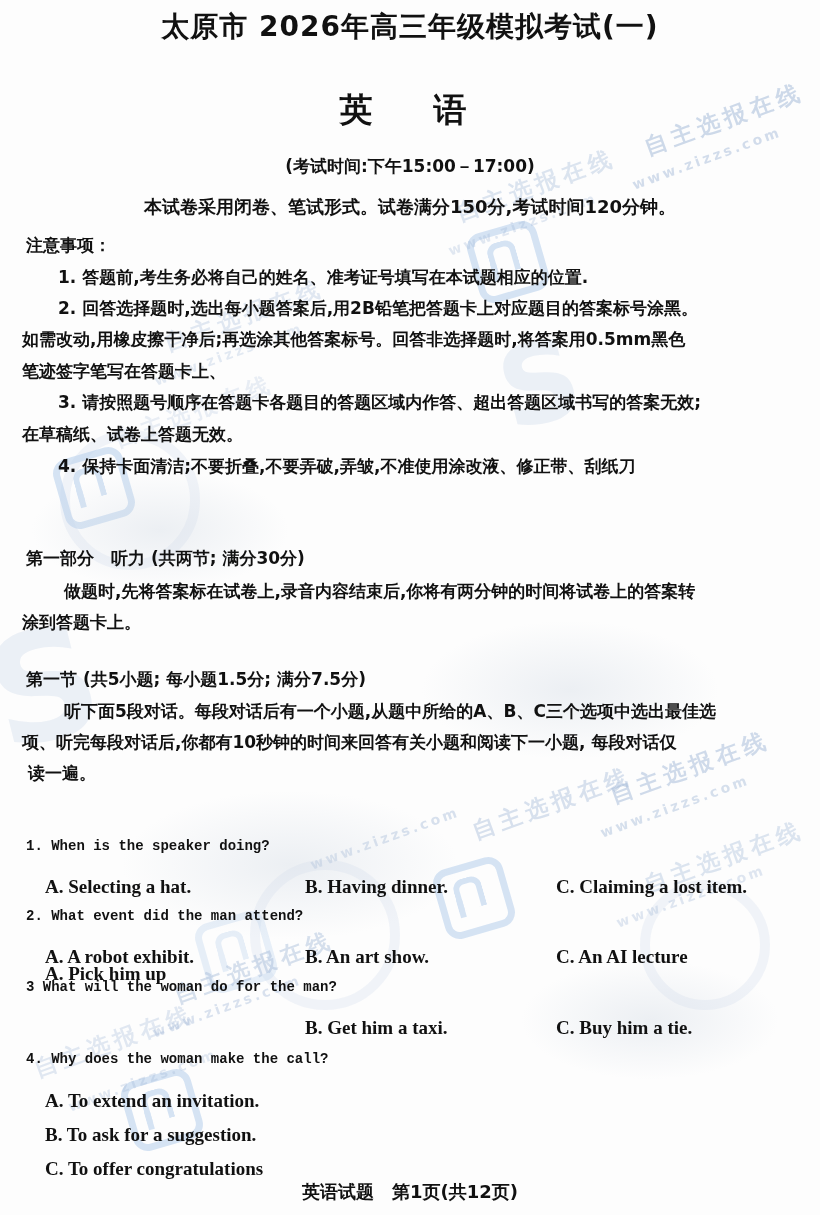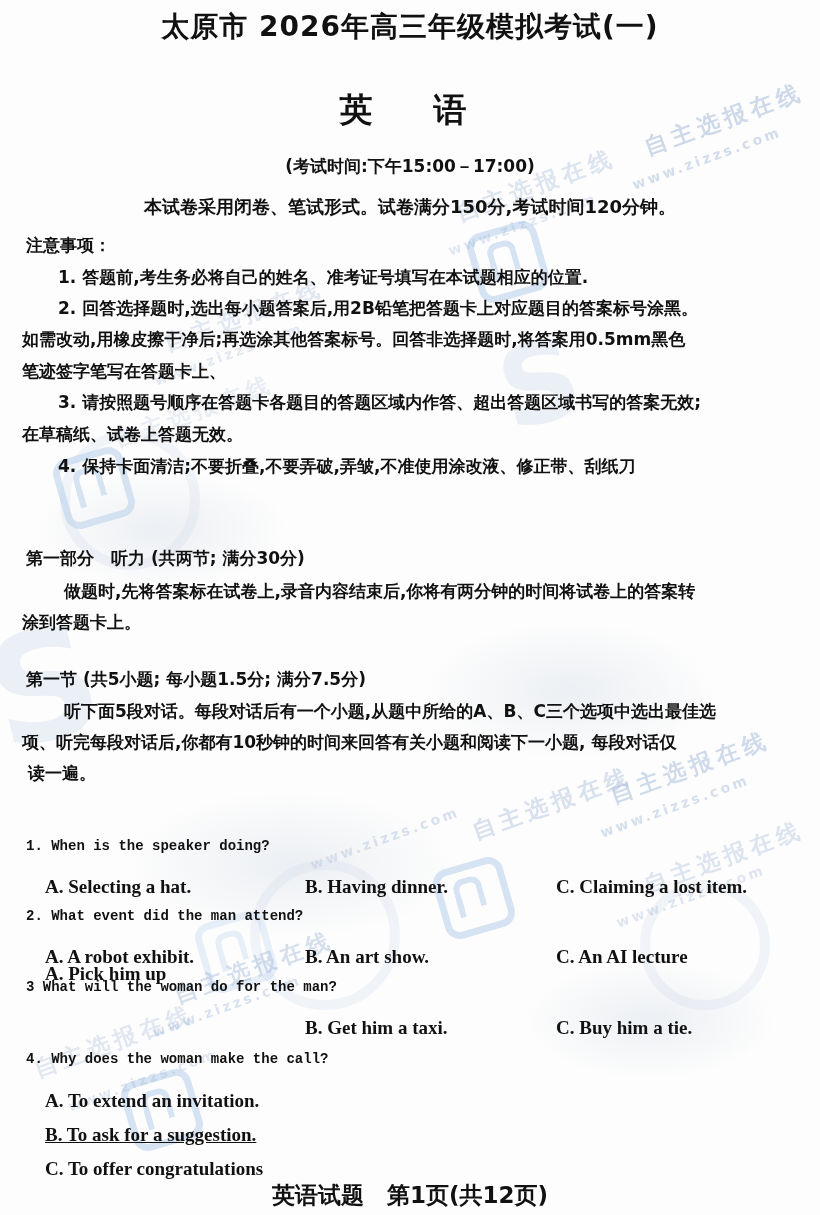--- a/index.html
+++ b/index.html
@@ -178,21 +178,21 @@
   }
   .opt.colA { left: 45px; }
   .opt.colB { left: 305px; text-align: center; }
   .opt.colC { left: 556px; }
 
   .footer {
     position: absolute;
     left: 0; right: 0;
     top: 1180px;
     text-align: center;
-    font-size: 23px;
+    font-size: 18px;
     font-weight: 700;
     font-family: "DejaVu Sans", sans-serif;
   }
 
   
   .blotch {
     position: absolute;
     background: radial-gradient(ellipse at center, rgba(210,218,228,.40) 0%, rgba(255,255,255,0) 70%);
     pointer-events: none;
     z-index: 2;
@@ -291,19 +291,19 @@
     <div class="q-block">
       <div class="q-stem" style="top:979px;">3  What will the woman do for the man?</div>
       <div class="opt colA" style="top:963px;">A. Pick him up</div>
       <div class="opt colB" style="top:1017px;">B. Get him a taxi.</div>
       <div class="opt colC" style="top:1017px;">C. Buy him a tie.</div>
     </div>
 
     <div class="q-block">
       <div class="q-stem" style="top:1051px;">4. Why does the woman make the call?</div>
       <div class="opt colA" style="top:1090px;">A. To extend an invitation.</div>
-      <div class="opt colA" style="top:1124px;text-decoration:underline;">B. To ask for a suggestion.</div>
+      <div class="opt colA" style="top:1124px;">B. To ask for a suggestion.</div>
       <div class="opt colA" style="top:1158px;">C. To offer congratulations</div>
     </div>
 
     <div class="footer">英语试题　第1页(共12页)</div>
   </div>
 </div>
 
 </body></html>

